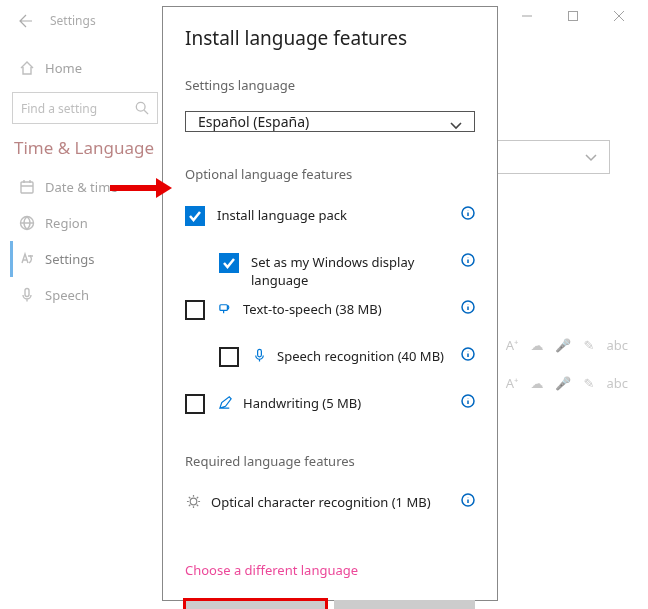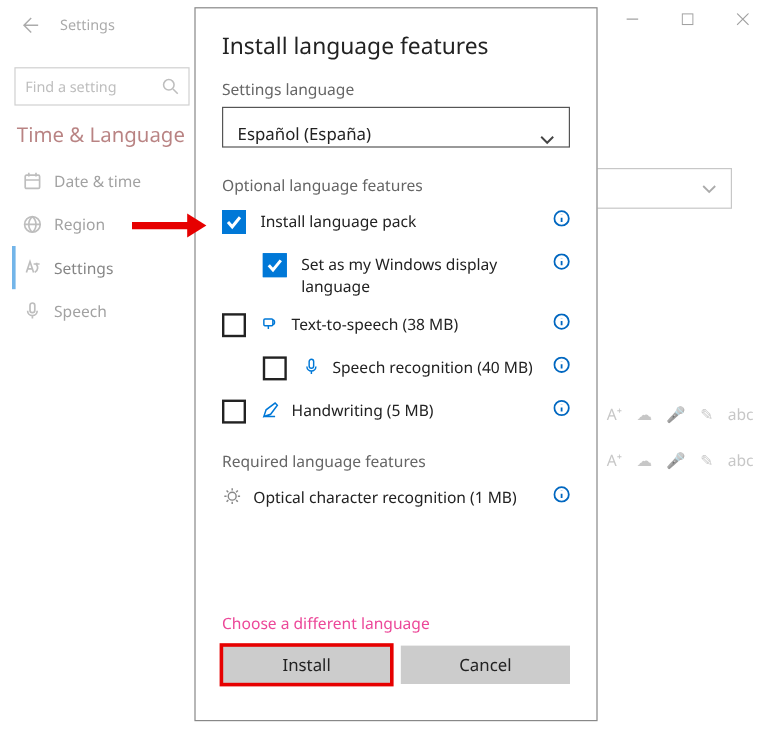--- a/index.html
+++ b/index.html
@@ -26,21 +26,21 @@
 
   .content-bg { position:absolute; left:180px; top:80px; right:20px; color:#888; font-size:13px;}
   .content-bg .sel { border:1px solid #999; height:34px; width:430px; display:flex; align-items:center; justify-content:flex-end; padding:0 12px; margin-bottom:20px;}
   .content-bg .sel svg{width:12px;height:12px;stroke:#666;fill:none;stroke-width:1.5;}
   .content-bg p{font-size:13px;color:#888;line-height:1.6;}
   .iconrow{display:flex;gap:12px;margin-top:20px;justify-content:flex-end;}
   .iconrow span{color:#999;font-size:13px;}
   .footerlink{position:absolute;bottom:8px;left:0;right:0;text-align:center;color:#0067c0;font-size:13px;}
 
   
-  .dialog { position: absolute; left: 162px; top: 6px; width: 336px; height: 595px; background: #fff; border: 1px solid #888; padding: 18px 22px 30px; display: flex; flex-direction: column; }
+  .dialog { position: absolute; left: 162px; top: 6px; width: 336px; height: 595px; background: #fff; border: 1px solid #888; padding: 18px 22px 14px; display: flex; flex-direction: column; gap: 11px; }
   .dialog h1 { font-size: 19px; font-weight: 400; color: #222; margin-bottom: 14px; }
   .plabel { font-size: 13px; color: #666; margin-bottom: 6px; }
   .langsel { border: 1px solid #555; height: 34px; display: flex; align-items: flex-end; justify-content: space-between; padding: 0 12px; font-size: 14px; color: #222; margin-bottom: 22px;}
   .langsel svg { width: 12px; height: 12px; stroke: #444; fill: none; stroke-width: 1.6; }
 
   .section { font-size: 13px; color: #666; margin-bottom: 12px; }
 
   .feat { display: flex; min-height: 22px; margin-bottom: 14px; }
   .cb { width: 20px; height: 20px; border: 2px solid #222; display: flex; align-items: center; justify-content: center; flex-shrink:0;}
   .cb.checked { background: #0078d7; border-color: #0078d7; }
@@ -83,20 +83,28 @@
           <path d="M0 0 L10 10 M10 0 L0 10"></path>
         </svg>
       </div>
   </div>
   <div class="back"><svg viewBox="0 0 16 16">
         <path d="M10 2 L4 8 L10 14 M4 8 H16"></path>
       </svg></div>
   <div class="app-title">Settings</div>
 
   <div class="sidebar">
+    <div class="sb-item">
+      <span class="ic">
+          <svg viewBox="0 0 16 16">
+            <path d="M2 8 L8 2 L14 8 M4 7 V14 H12 V7"></path>
+          </svg>
+        </span>
+      <span>Home</span>
+    </div>
     <div class="search">
       <span>Find a setting</span>
       <svg viewBox="0 0 16 16">
           <circle cx="6.5" cy="6.5" r="5"></circle>
           <path d="M10.5 10.5 L15 15"></path>
         </svg>
     </div>
     <div class="cat">Time &amp; Language</div>
     <div class="sb-item">
       <span class="ic">

